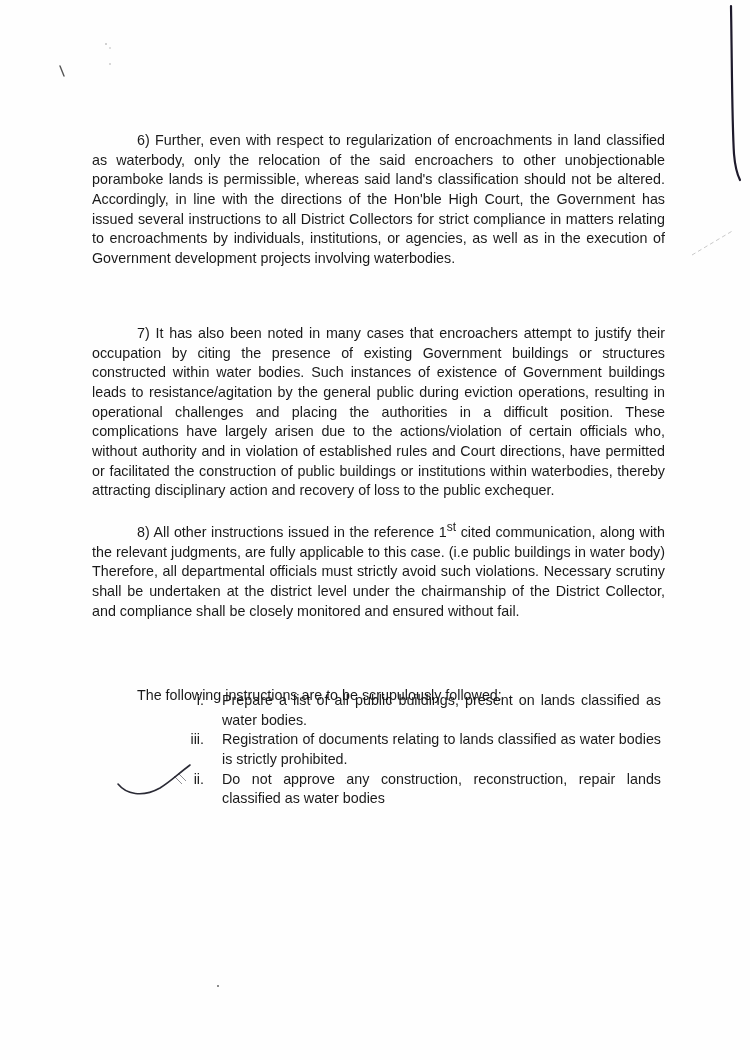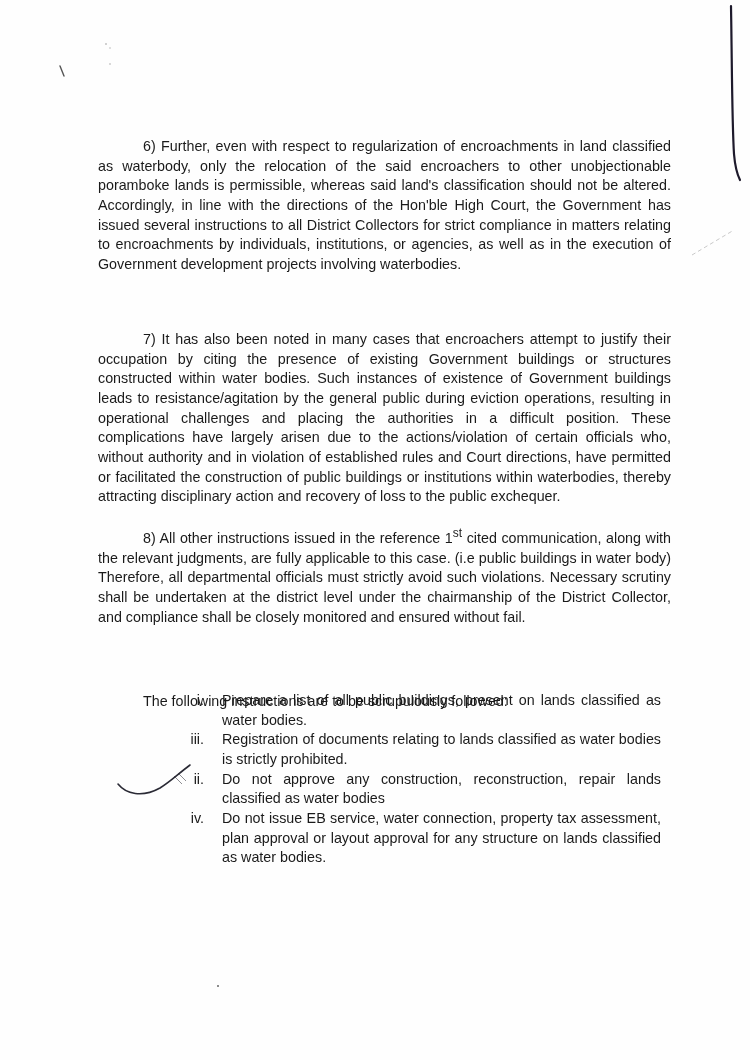--- a/index.html
+++ b/index.html
@@ -7,21 +7,21 @@
     width: 750px; height: 1060px; background: #fefefe;
     position: relative; overflow: hidden;
     font-family: "Liberation Sans", sans-serif;
     color: #1a1a1a;
   }
   .page { position: absolute; left: 0; top: 0; width: 750px; height: 1060px; }
   .para {
     position: absolute; left: 88px; width: 573px;
     font-size: 14.3px; line-height: 19.65px;
     text-align: justify; text-indent: 45px;
-    margin: 10px;
+    margin: 4px;
   }
   #p6 { top: 127px; }
   #p7 { top: 320px; }
   #p8 { top: 519px; }
   #lead { top: 682px; text-align: left; }
   sup { font-size: 12px; line-height: 0; vertical-align: 6px; }
   .list {
     position: absolute; left: 150px; top: 691px; width: 511px;
     margin: 0; padding: 0; list-style: none;
     font-size: 14.3px; line-height: 19.65px;
@@ -40,21 +40,20 @@
   <p class="para" id="p7"><span>7)</span> <span>It has also been noted in many cases that encroachers attempt to justify their occupation by citing the presence of existing Government buildings or structures constructed within water bodies. Such instances of existence of Government buildings leads to resistance/agitation by the general public during eviction operations, resulting in operational challenges and placing the authorities in a difficult position. These complications have largely arisen due to the actions/violation of certain officials who, without authority and in violation of established rules and Court directions, have permitted or facilitated the construction of public buildings or institutions within waterbodies, thereby attracting disciplinary action and recovery of loss to the public exchequer.</span></p>
 
   <p class="para" id="p8"><span>8)</span> <span>All other instructions issued in the reference 1</span><sup>st</sup><span> cited communication, along with the relevant judgments, are fully applicable to this case. (i.e public buildings in water body) Therefore, all departmental officials must strictly avoid such violations. Necessary scrutiny shall be undertaken at the district level under the chairmanship of the District Collector, and compliance shall be closely monitored and ensured without fail.</span></p>
 
   <p class="para" id="lead">The following instructions are to be scrupulously followed:</p>
 
   <ul class="list">
     <li><span class="num">i.</span><span>Prepare a list of all public buildings, present on lands classified as water bodies.</span></li>
     <li><span class="num">iii.</span><span>Registration of documents relating to lands classified as water bodies is strictly prohibited.</span></li>
     <li><span class="num">ii.</span><span>Do not approve any construction, reconstruction, repair lands classified as water bodies</span></li>
-    <li><span class="num">iv.</span><span>Do not issue EB service, water connection, property tax assessment, plan approval or layout approval for any structure on lands classified as water bodies.</span></li>
   </ul>
 
   <svg class="scan-mark" style="left:112px; top:762px;" width="110" height="40" viewBox="0 0 110 40">
     <path d="M6 22 C 14 32, 30 36, 48 26 C 58 20, 66 12, 78 3" fill="none" stroke="#2a2a35" stroke-width="1.6" stroke-linecap="round"></path>
     <path d="M62 14 l 8 8 M66 11 l 8 8" fill="none" stroke="#2a2a35" stroke-width="0.9" opacity="0.6"></path>
   </svg>
 
   <svg class="scan-mark" style="left:728px; top:4px;" width="20" height="180" viewBox="0 0 20 180">
     <path d="M3 2 C 4 60, 4 120, 6 150 C 7 162, 9 170, 12 176" fill="none" stroke="#1e1a2c" stroke-width="2.2" stroke-linecap="round"></path>
   </svg>

